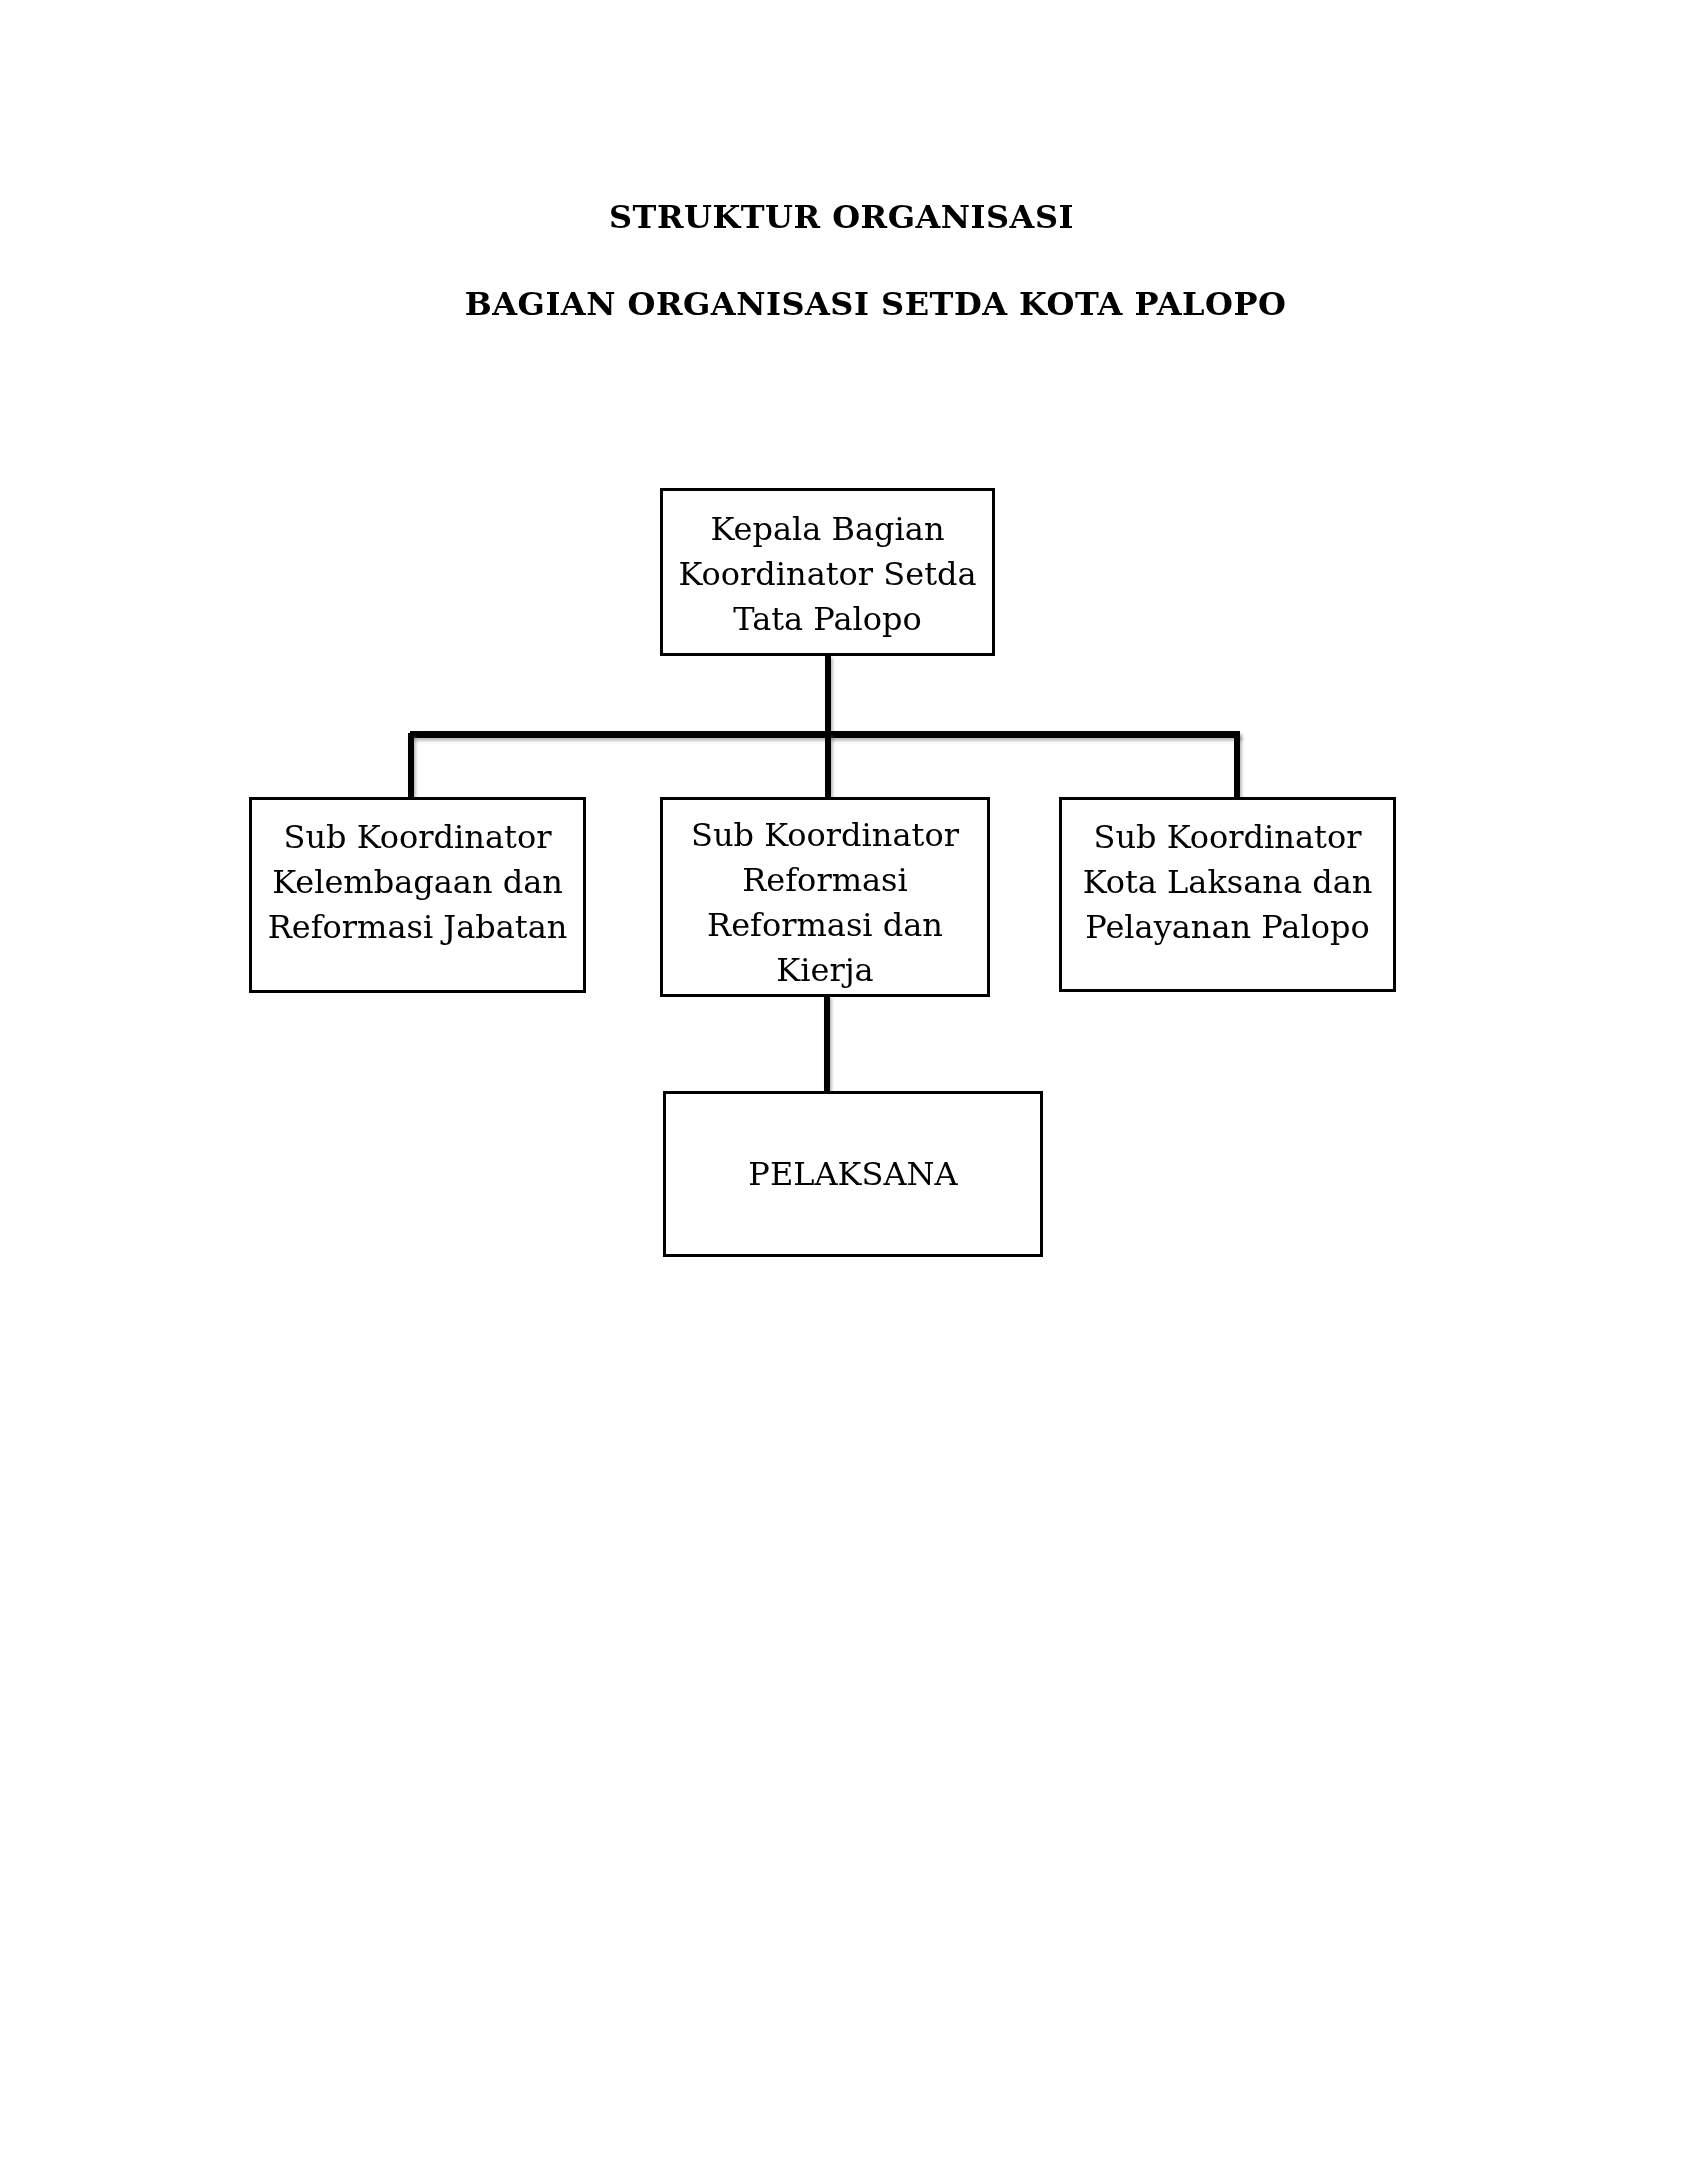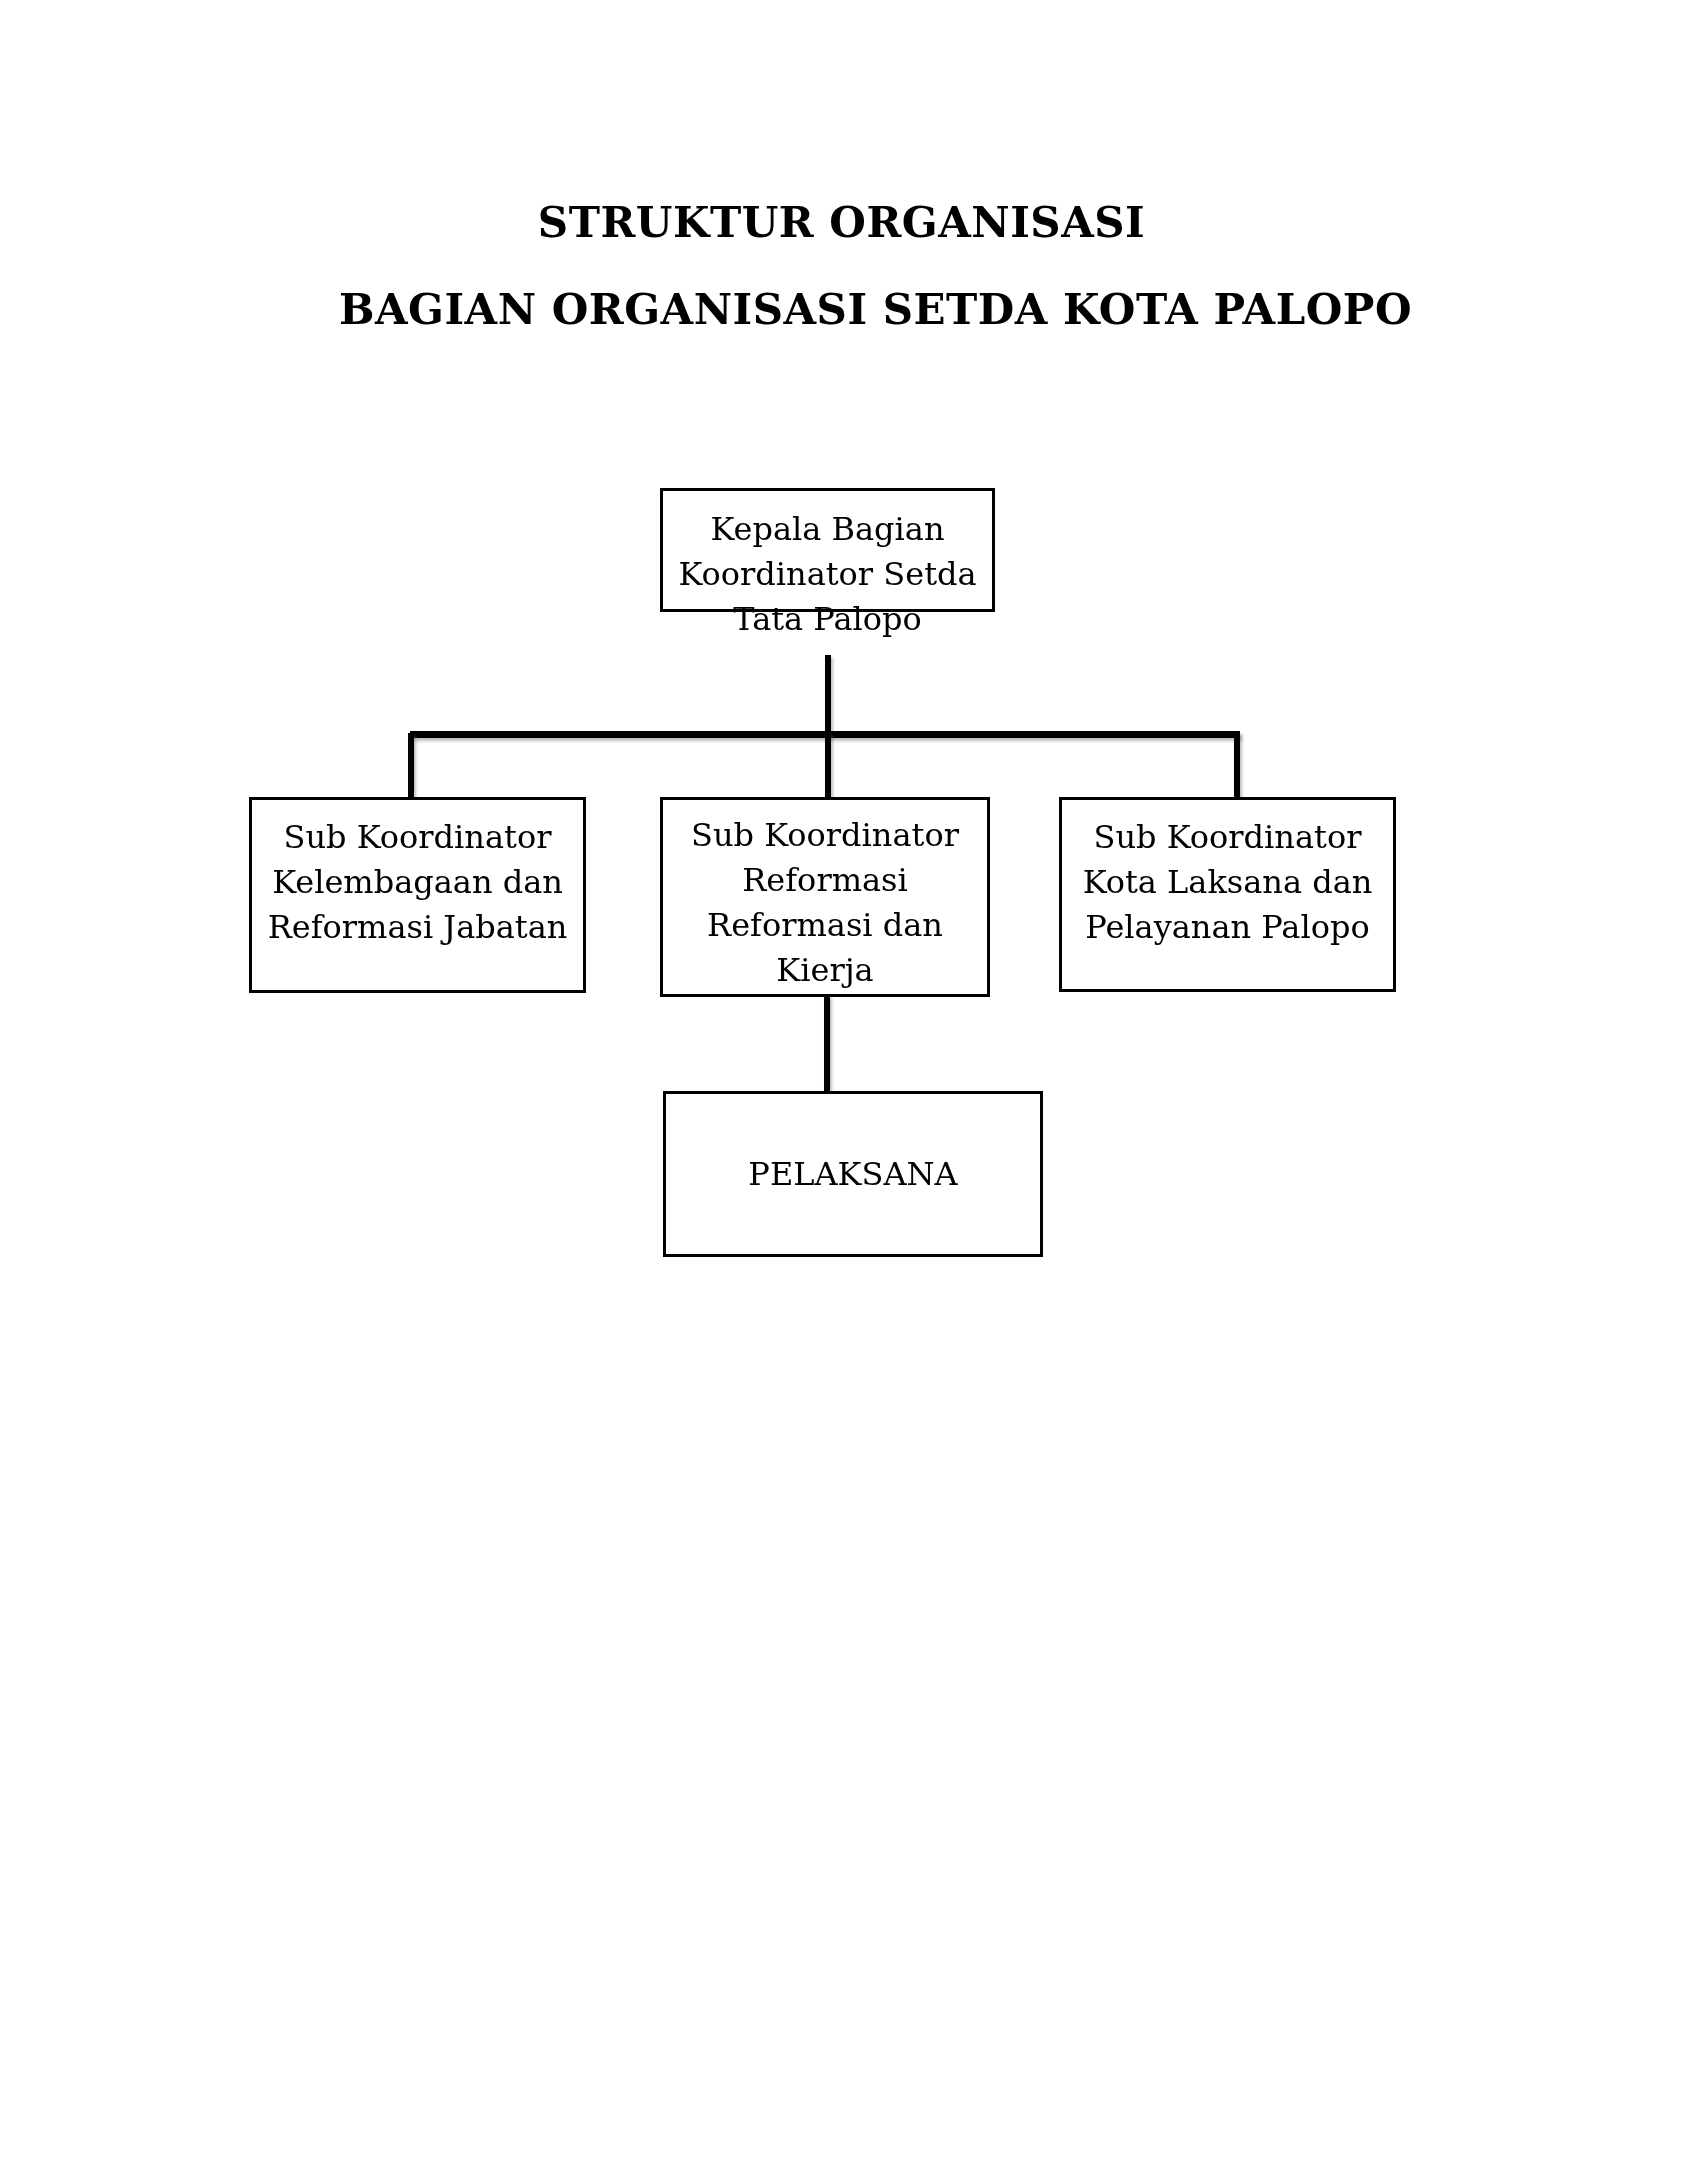--- a/index.html
+++ b/index.html
@@ -14,41 +14,41 @@
     background: #ffffff;
     font-family: "DejaVu Serif", "Liberation Serif", serif;
     color: #000000;
     overflow: hidden;
   }
   .doc-title {
     position: absolute;
     left: 0;
     width: 1683px;
     text-align: center;
-    font-size: 42px;
+    font-size: 32px;
     font-weight: bold;
     letter-spacing: 0.5px;
     white-space: nowrap;
   }
   .title-1 { top: 198px; }
   .title-2 { top: 285px; padding-left: 34px; }
 
   .node {
     position: absolute;
     box-sizing: border-box;
     border: 3px solid #000000;
     background: #ffffff;
     text-align: center;
     font-size: 32px;
     line-height: 45px;
   }
   .node .nline { width: 100%; }
 
   .node-root {
-    left: 660px; top: 488px; width: 335px; height: 124px;
+    left: 660px; top: 488px; width: 335px; height: 168px;
     padding-top: 16px;
   }
   .node-left {
     left: 249px; top: 797px; width: 337px; height: 196px;
     padding-top: 15px;
   }
   .node-mid {
     left: 660px; top: 797px; width: 330px; height: 200px;
     padding-top: 13px;
   }

